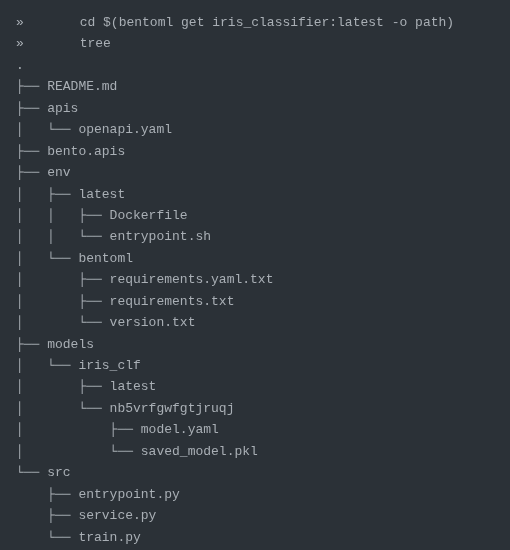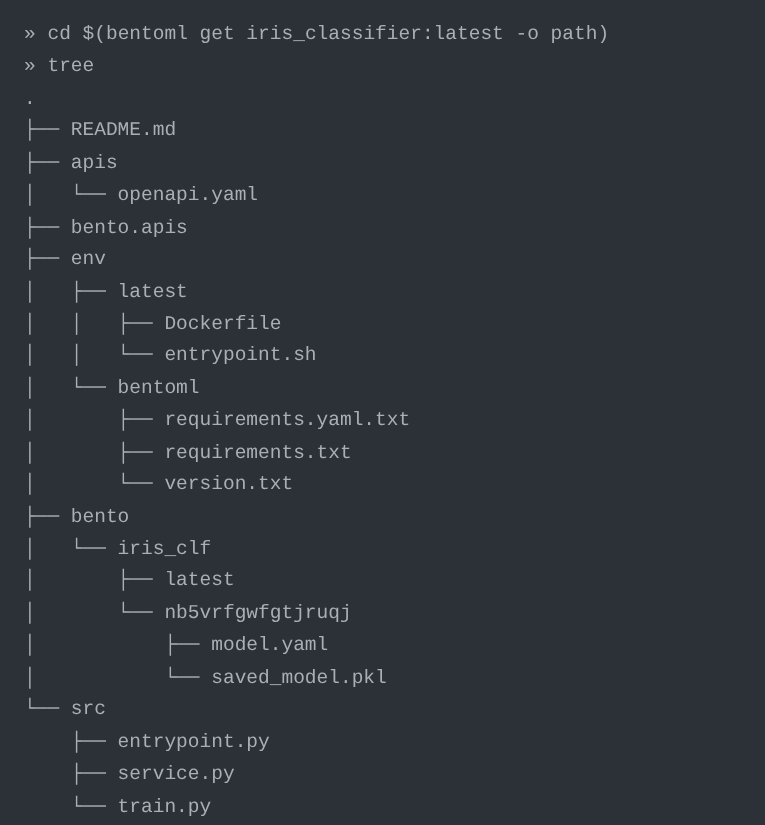--- a/index.html
+++ b/index.html
@@ -17,20 +17,21 @@
       white-space: pre;
       width: 510px;
       height: 550px;
       overflow: hidden;
     }
     .prompt {
       color: #a9afb5;
     }
     .cmd {
       color: #a9afb5;
+      margin-left: 48px;
     }
     .output {
       color: #a9afb5;
     }
   </style>
 </head>
 <body><span class="prompt">»</span> <span class="cmd">cd $(bentoml get iris_classifier:latest -o path)</span>
 <span class="prompt">»</span> <span class="cmd">tree</span>
 <span class="output">.</span>
 <span class="output">├── README.md</span>
@@ -38,21 +39,21 @@
 <span class="output">│   └── openapi.yaml</span>
 <span class="output">├── bento.apis</span>
 <span class="output">├── env</span>
 <span class="output">│   ├── latest</span>
 <span class="output">│   │   ├── Dockerfile</span>
 <span class="output">│   │   └── entrypoint.sh</span>
 <span class="output">│   └── bentoml</span>
 <span class="output">│       ├── requirements.yaml.txt</span>
 <span class="output">│       ├── requirements.txt</span>
 <span class="output">│       └── version.txt</span>
-<span class="output">├── bento</span>
+<span class="output">├── models</span>
 <span class="output">│   └── iris_clf</span>
 <span class="output">│       ├── latest</span>
 <span class="output">│       └── nb5vrfgwfgtjruqj</span>
 <span class="output">│           ├── model.yaml</span>
 <span class="output">│           └── saved_model.pkl</span>
 <span class="output">└── src</span>
 <span class="output">    ├── entrypoint.py</span>
 <span class="output">    ├── service.py</span>
 <span class="output">    └── train.py</span>
 <span class="output"></span>

